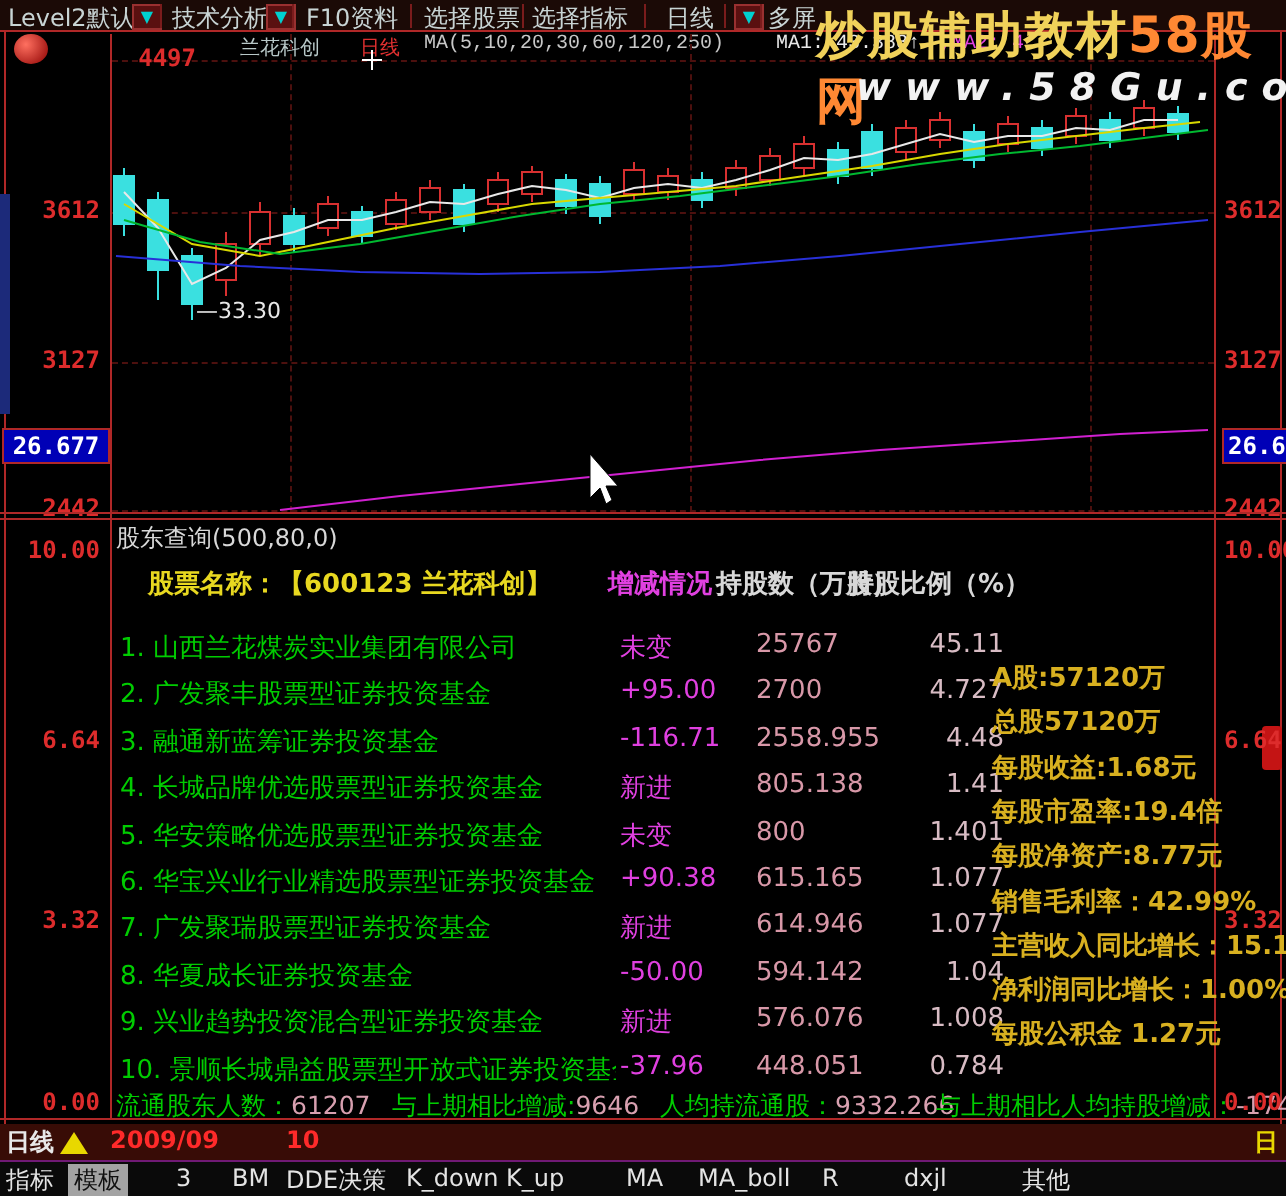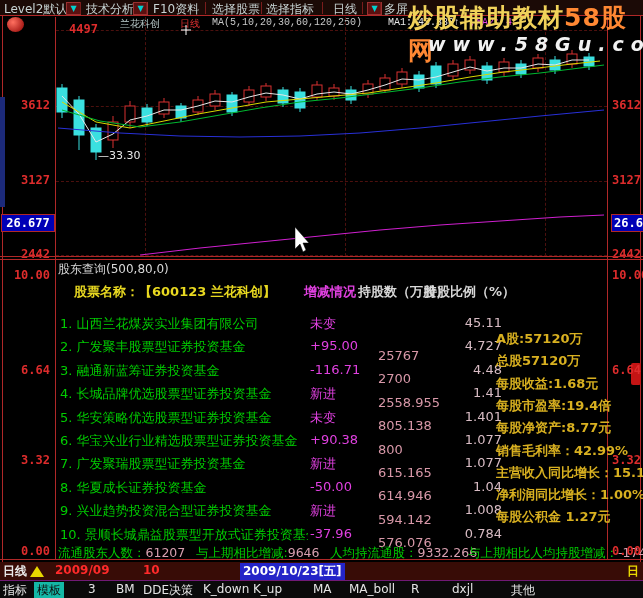--- a/index.html
+++ b/index.html
@@ -36,40 +36,40 @@
   .pscale{position:absolute;width:46px;font-size:12px;font-weight:bold;color:#dd2c2c;
           font-family:"DejaVu Sans Mono",monospace;text-align:right;}
   .pscale.rgt{text-align:left;width:30px;}
   .phead{position:absolute;font-size:12px;color:#d8d8d8;}
   .pstock{position:absolute;font-size:13px;font-weight:bold;color:#e8d820;}
   .pcol-chg{position:absolute;font-size:13px;font-weight:bold;color:#e040e0;}
   .pcol-w{position:absolute;font-size:13px;font-weight:bold;color:#d8d8d8;}
   .srow{position:absolute;left:0;width:643px;height:20px;font-size:13px;}
   .c-name{position:absolute;left:60px;color:#00cc00;max-width:248px;overflow:hidden;white-space:nowrap;}
   .c-chg{position:absolute;left:310px;color:#e040e0;}
-  .c-sh{position:absolute;left:378px;color:#d898a8;margin-top:33px;}
+  .c-sh{position:absolute;left:378px;color:#d898a8;}
   .c-rt{position:absolute;left:430px;width:72px;text-align:right;color:#d8bcc4;}
   .info-line{position:absolute;left:496px;font-size:13px;font-weight:bold;color:#d8b020;white-space:nowrap;}
   .fseg{position:absolute;top:545px;font-size:12.5px;white-space:nowrap;}
   .fseg .lb{color:#00cc00;}
   .fseg .vl{color:#d8a0b0;}
   .redmark{position:absolute;left:631px;top:363px;width:10px;height:22px;background:#c41414;border-radius:2px;}
   
   .statusbar{position:absolute;left:0;top:562px;width:643px;height:18px;background:#380c06;}
   .sb{position:absolute;top:1px;font-size:12px;font-weight:bold;}
   .sb-period{color:#e8e8e8;}
   .sb-month{color:#ff2a2a;}
   .sb-date{background:#2424c8;color:#ffffff;padding:0 3px;}
   .tri{position:absolute;left:30px;top:4px;width:0;height:0;border-left:7px solid transparent;
        border-right:7px solid transparent;border-bottom:11px solid #e8d800;}
   
   .tabbar{position:absolute;left:0;top:580px;width:643px;height:18px;background:#0a0a0a;
           border-top:1px solid #701a75;}
   .tab{position:absolute;top:1px;font-size:12px;color:#e4e4e4;cursor:default;}
-  .tab.active{background:#14b8a6;color:#101010;padding:0 3px;}
+  .tab.active{background:#a3a3a3;color:#101010;padding:0 3px;}
   .scrollstrip{position:absolute;left:0;top:97px;width:5px;height:110px;background:#1c2a7a;}
   .logoball{position:absolute;left:7px;top:17px;width:17px;height:15px;border-radius:50%;
             background:radial-gradient(circle at 35% 35%, #ff7060, #8c0000);}
   svg.overlay{position:absolute;left:0;top:0;z-index:5;pointer-events:none;}
 </style>
 </head>
 <body>
 
 <div class="screen">
 
@@ -306,21 +306,20 @@
       <span class="pscale" style="left: 4px; top: 544px;">0.00</span>
       <span class="pscale rgt" style="left: 612px; top: 544px;">0.00</span>
     </div>
 
   <div class="statusbar" id="statusbar">
     <span class="sb sb-period" style="left:3px;">日线</span>
     <span class="tri"></span>
     <span class="sb sb-period" style="left:627px;color:#e8d800;">日线</span>
   <span class="sb sb-month" style="left: 55px;">2009/09</span>
       <span class="sb sb-month" style="left: 143px;">10</span>
-      <span class="sb sb-date" style="left: 240px;">2009/10/23[五]</span>
     </div>
 
   <div class="tabbar" id="tabbar">
       <span class="tab" style="left: 3px;">指标</span>
       <span class="tab active" style="left: 34px;">模板</span>
       <span class="tab" style="left: 88px;">3</span>
       <span class="tab" style="left: 116px;">BM</span>
       <span class="tab" style="left: 143px;">DDE决策</span>
       <span class="tab" style="left: 203px;">K_down</span>
       <span class="tab" style="left: 253px;">K_up</span>

